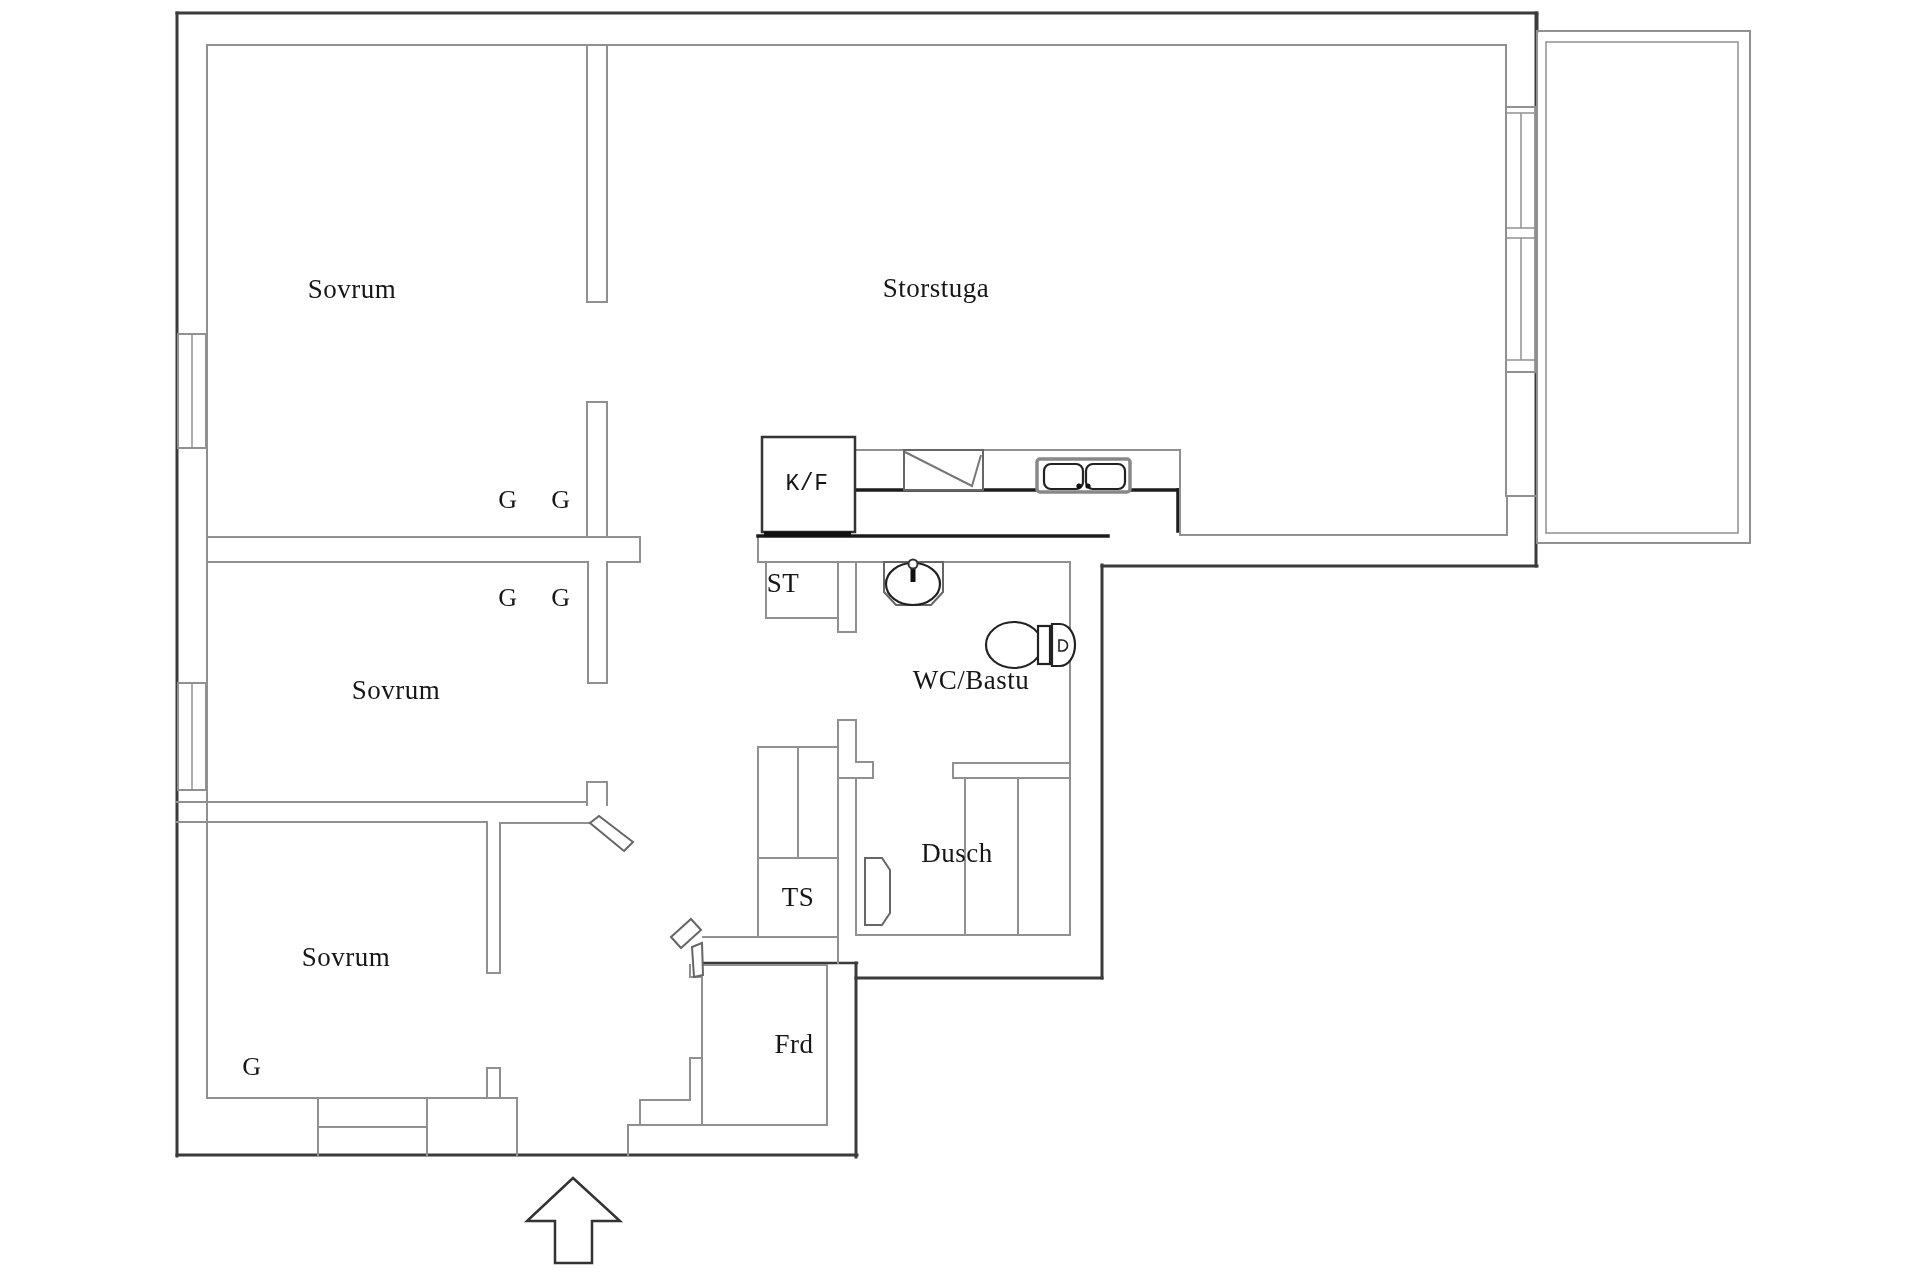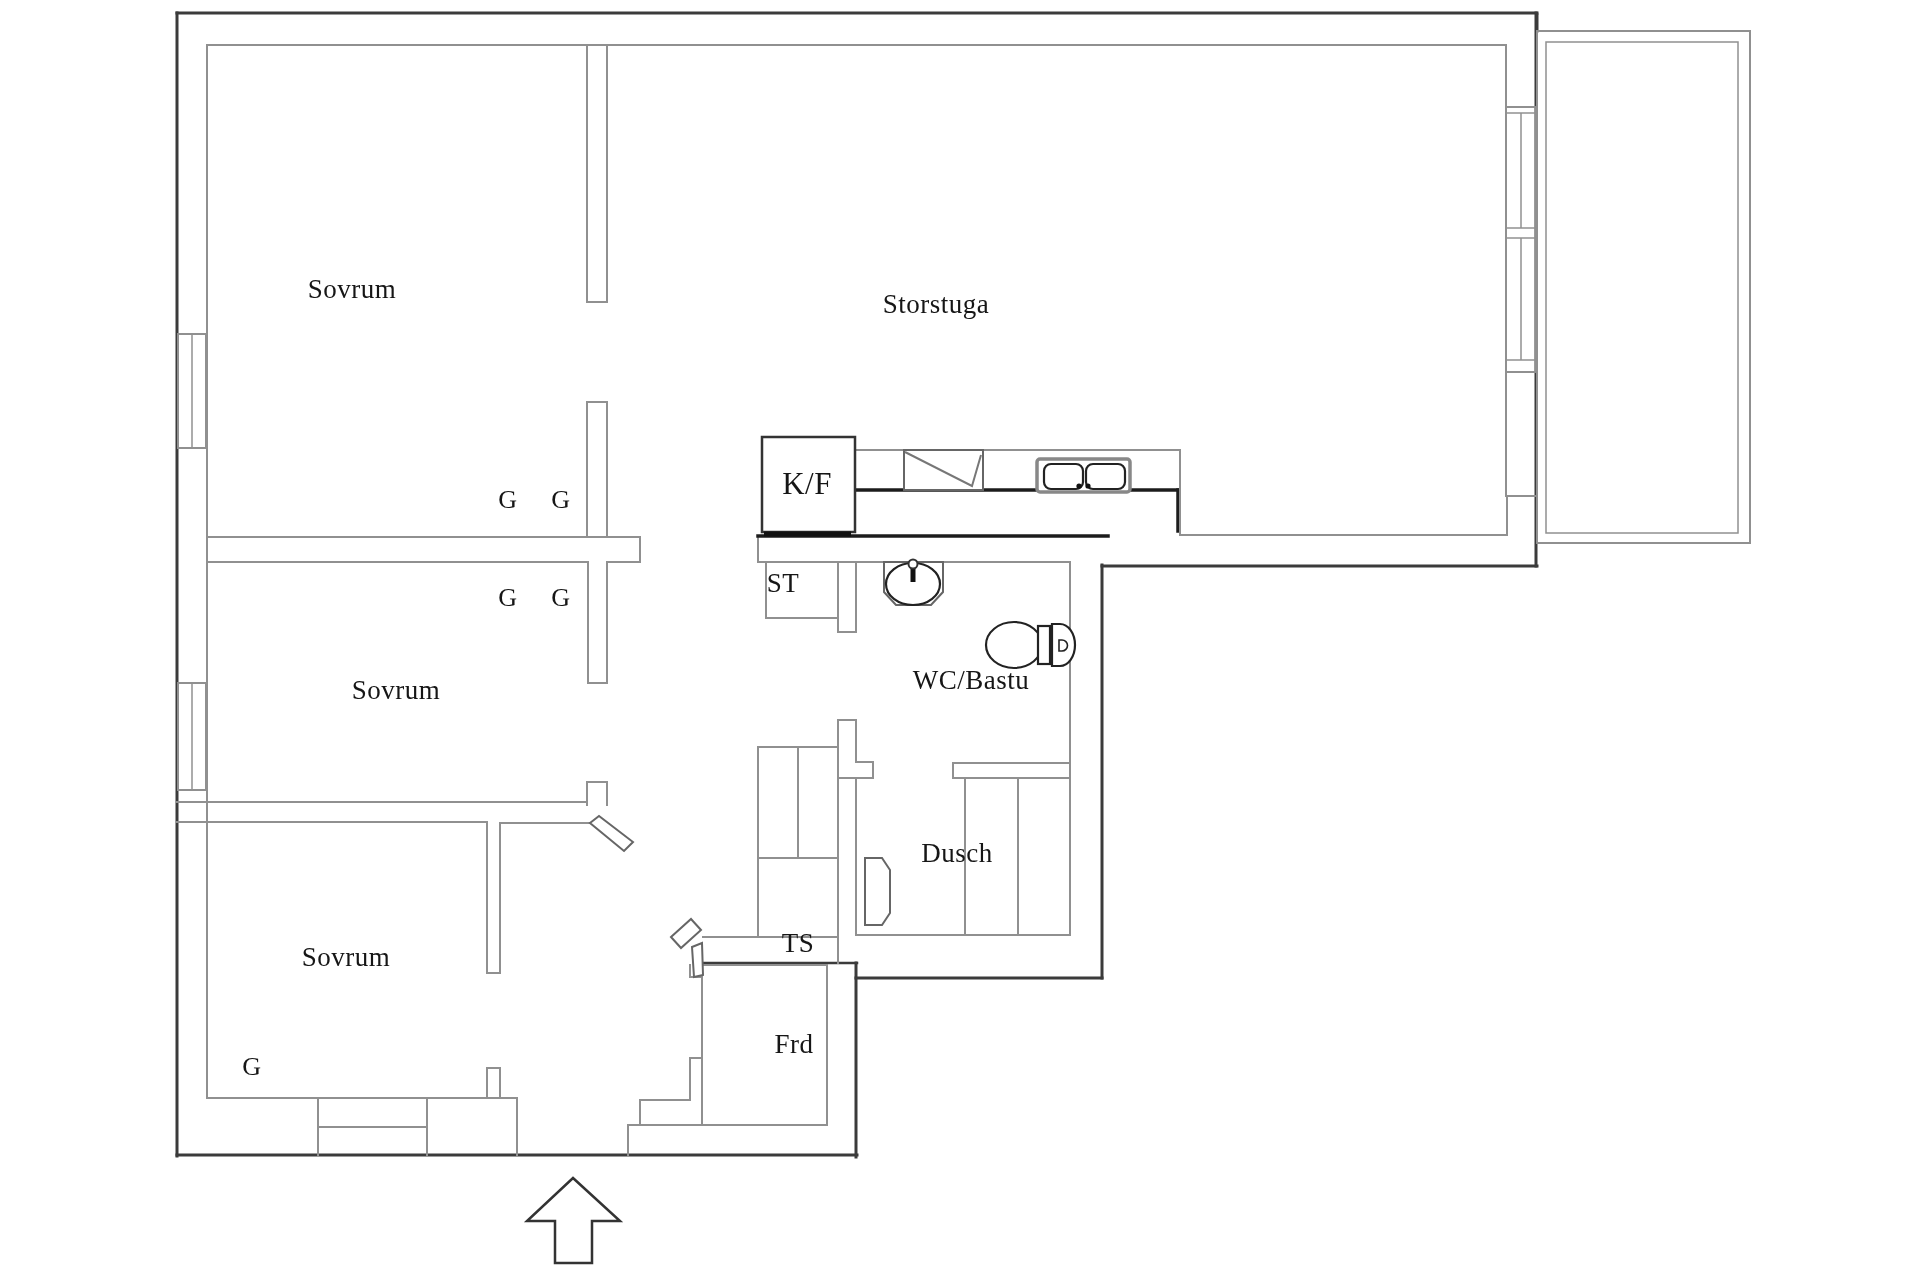--- a/index.html
+++ b/index.html
@@ -14,21 +14,21 @@
   .wd25{stroke:var(--wall-dark);stroke-width:2.5;fill:none;stroke-linecap:square;}
   .kd{stroke:var(--accent-dark);stroke-width:3.5;fill:none;stroke-linecap:square;}
   .sh{stroke:#111;stroke-width:5;fill:none;}
   .wl{stroke:var(--wall-light);stroke-width:2;fill:none;stroke-linecap:square;}
   .wl15{stroke:var(--wall-light);stroke-width:1.5;fill:none;}
   .fx{stroke:#666;stroke-width:2;fill:#ffffff;}
   .fxd{stroke:#222;stroke-width:2.2;fill:#ffffff;}
   .lbl{position:absolute;transform:translate(-50%,-50%);color:var(--text);
        white-space:nowrap;letter-spacing:.5px;}
   .big{font-size:27px;}
-  .med{font-size:31px;}
+  .med{font-size:23px;font-family:Liberation Mono, monospace;}
   .sm{font-size:26px;}
 </style>
 </head>
 <body>
 
 <div id="plan">
   <svg width="1920" height="1280" viewBox="0 0 1920 1280">
 
     <g>
       <line class="wd" x1="177" y1="13" x2="1537" y2="13"></line>
@@ -198,26 +198,26 @@
       <polygon class="fx" points="671,937 691,919 701,930 681,948"></polygon>
       <polygon class="fx" points="692,947 702,943 703,975 694,977"></polygon>
     </g>
 
     <g>
       <polygon points="573,1178 620,1221 592,1221 592,1263 555,1263 555,1221 527,1221" fill="#ffffff" stroke="#333" stroke-width="2.5"></polygon>
     </g>
   </svg>
 
   <div class="lbl big" style="left:352px;top:289px">Sovrum</div>
-  <div class="lbl big" style="left:936px;top:304px">Storstuga</div>
+  <div class="lbl big" style="left:936px;top:288px">Storstuga</div>
   <div class="lbl med" style="left:807px;top:484px">K/F</div>
   <div class="lbl big" style="left:783px;top:583px">ST</div>
   <div class="lbl big" style="left:396px;top:690px">Sovrum</div>
   <div class="lbl big" style="left:971px;top:680px">WC/Bastu</div>
-  <div class="lbl big" style="left:798px;top:943px">TS</div>
+  <div class="lbl big" style="left:798px;top:897px">TS</div>
   <div class="lbl big" style="left:957px;top:853px">Dusch</div>
   <div class="lbl big" style="left:346px;top:957px">Sovrum</div>
   <div class="lbl big" style="left:794px;top:1044px">Frd</div>
 
   <div class="lbl sm" style="left:508px;top:500px">G</div>
   <div class="lbl sm" style="left:561px;top:500px">G</div>
   <div class="lbl sm" style="left:508px;top:598px">G</div>
   <div class="lbl sm" style="left:561px;top:598px">G</div>
   <div class="lbl sm" style="left:252px;top:1067px">G</div>
 </div>

